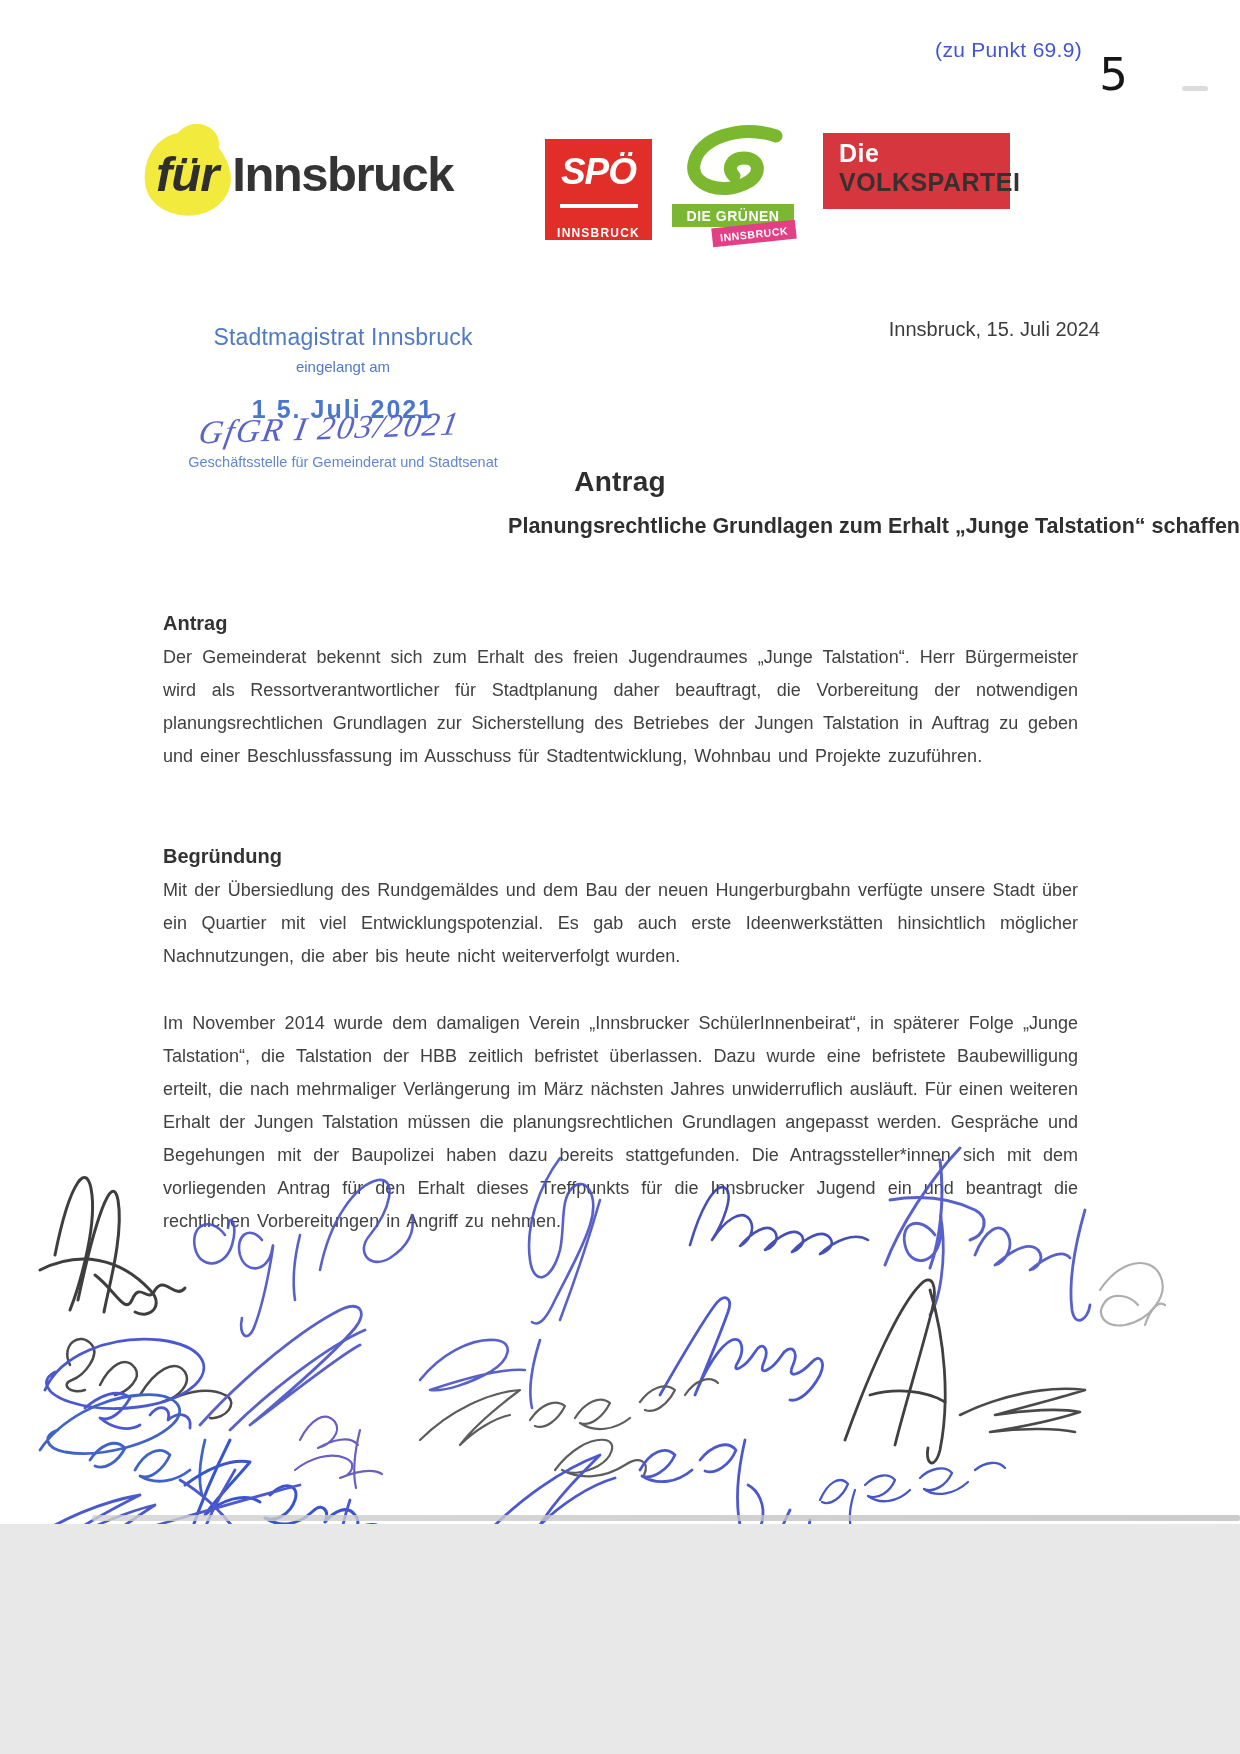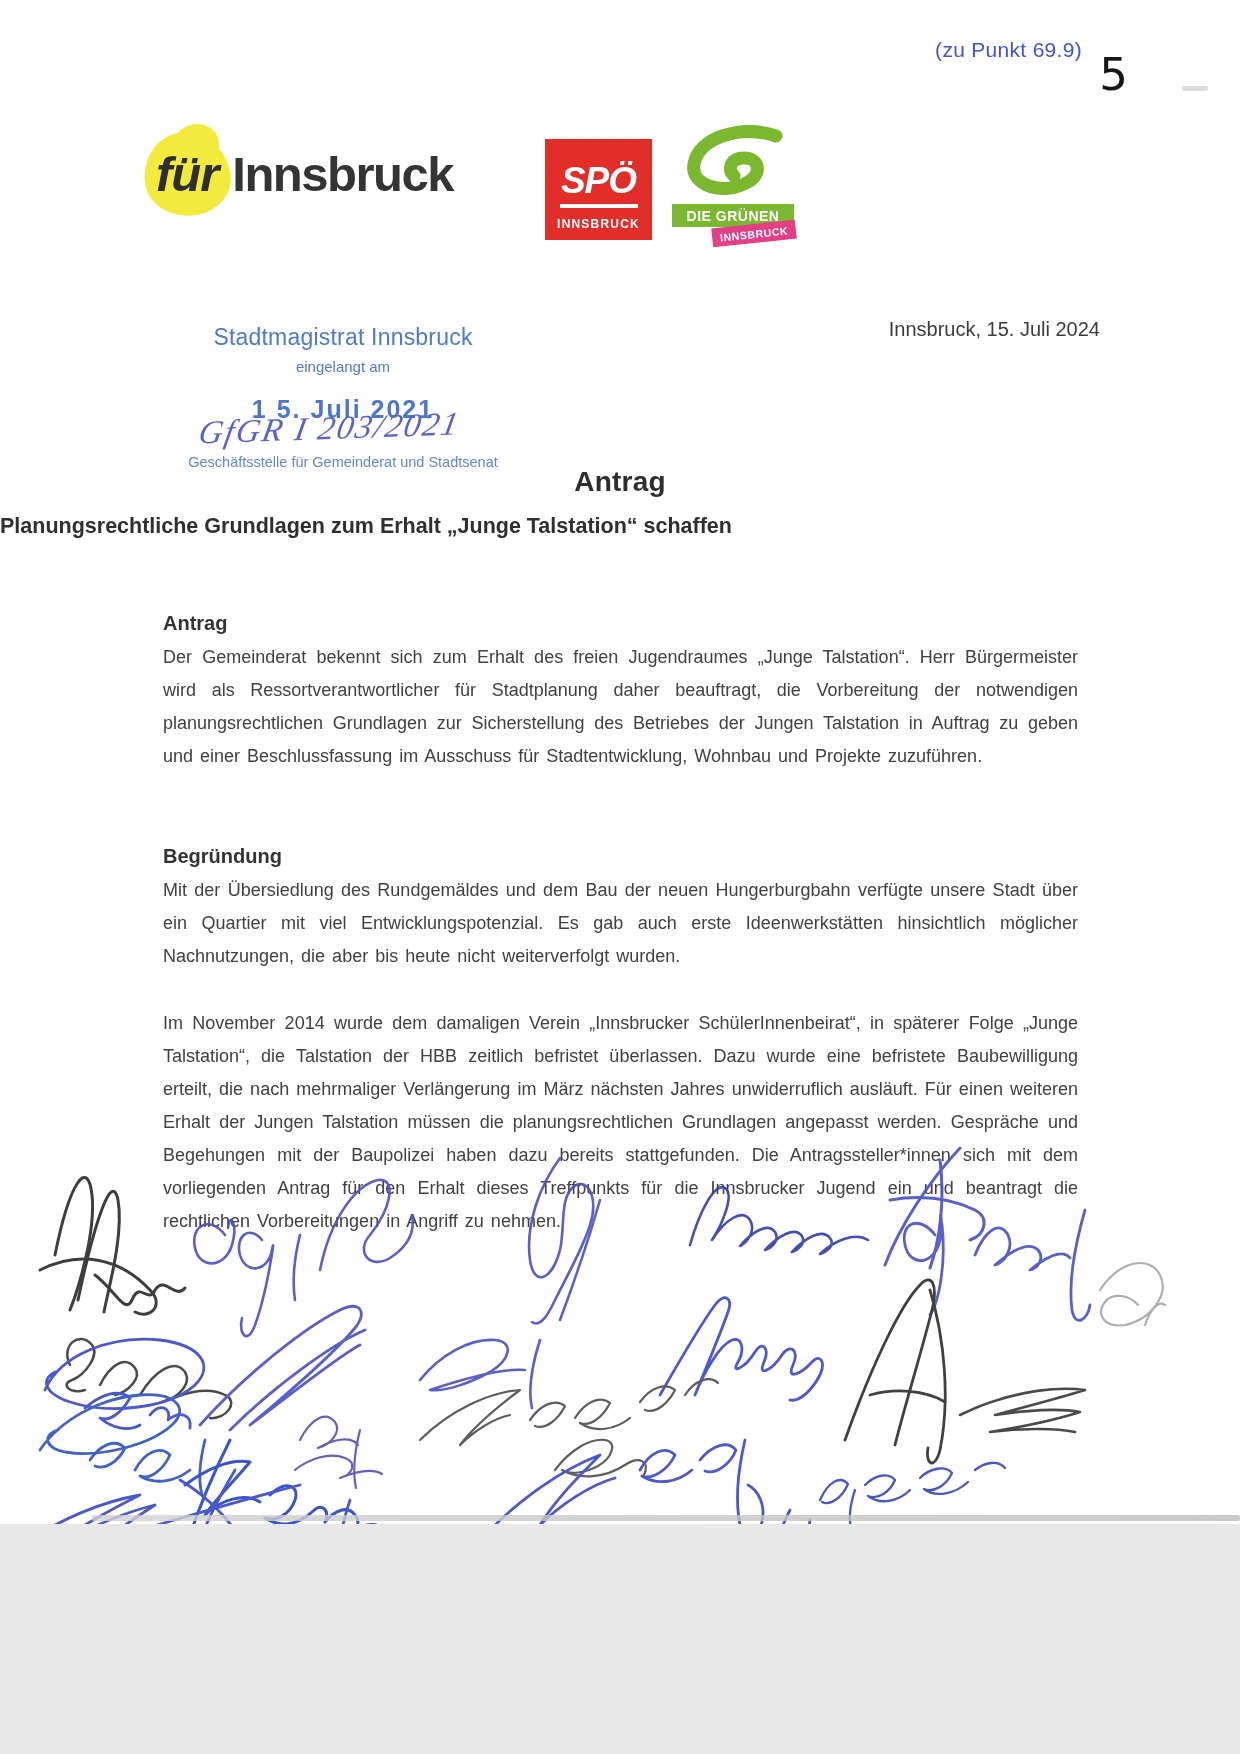--- a/index.html
+++ b/index.html
@@ -13,21 +13,21 @@
   .page-number{position:absolute;top:48px;right:112px;font-size:45px;color:#161616;font-family:"DejaVu Sans",sans-serif;}
   .scan-dash{position:absolute;top:86px;right:32px;width:26px;height:5px;background:#dcdcdc;border-radius:3px;}
   
   .logo-fi{position:absolute;left:156px;top:146px;width:350px;height:84px;}
   .fi-blob{position:absolute;left:-12px;top:-14px;width:86px;height:84px;background:#f3ea3e;
     border-radius:48% 52% 46% 54%/55% 58% 42% 45%;transform:rotate(-10deg);}
   .fi-blob::before{content:"";position:absolute;left:34px;top:-6px;width:46px;height:42px;background:#f3ea3e;border-radius:50%;}
   .fi-fuer{position:relative;font-style:italic;font-weight:700;font-size:49px;color:#2e2e2e;letter-spacing:-1px;}
   .fi-city{position:relative;font-weight:700;font-size:49px;color:#343434;letter-spacing:-1.5px;margin-left:14px;}
   .logo-spoe{position:absolute;left:545px;top:139px;width:107px;height:101px;background:#e12e29;
-    display:flex;flex-direction:column;align-items:center;justify-content:center;padding-top:14px;box-sizing:border-box;}
+    display:flex;flex-direction:column;align-items:center;justify-content:space-between;padding-top:14px;box-sizing:border-box;}
   .spoe-name{color:#fff;font-weight:900;font-style:italic;font-size:37px;letter-spacing:-1px;line-height:1;}
   .spoe-rule{width:78px;height:4px;background:#fff;margin-top:5px;}
   .spoe-sub{color:#fff;font-weight:700;font-size:12px;letter-spacing:1.2px;margin-top:9px;}
   .logo-gruene{position:absolute;left:672px;top:126px;width:126px;height:126px;}
   .gruene-g{position:absolute;left:8px;top:-2px;}
   .gruene-main{position:absolute;left:0;top:78px;width:122px;height:23px;background:#7bb732;color:#fff;
     font-weight:700;font-size:14px;display:flex;align-items:center;justify-content:center;letter-spacing:.5px;}
   .gruene-sub{position:absolute;left:40px;top:98px;width:84px;height:19px;background:#e23f85;color:#fff;
     font-weight:700;font-size:10.5px;display:flex;align-items:center;justify-content:center;letter-spacing:.6px;
     transform:rotate(-6deg);}
@@ -40,21 +40,21 @@
   .stamp-l1{font-size:23px;letter-spacing:.2px;}
   .stamp-l2{font-size:15px;margin-top:7px;}
   .stamp-date{font-size:25px;font-weight:700;letter-spacing:2px;margin-top:20px;color:#4a76cc;}
   .stamp-ref{position:absolute;left:22px;top:86px;font-size:33px;color:#5a63c8;font-style:italic;
     letter-spacing:2px;transform:skewX(-12deg) rotate(-2deg);white-space:nowrap;font-family:"Liberation Serif",serif;}
   .stamp-l5{font-size:14.5px;margin-top:30px;color:#6187cd;}
   .dateline{position:absolute;top:318px;right:140px;font-size:20px;color:#3c3c3c;}
   
   .doc-title{position:absolute;top:466px;left:0;width:1240px;text-align:center;
     font-size:28px;font-weight:700;color:#2e2e2e;letter-spacing:.2px;}
-  .doc-subtitle{position:absolute;top:514px;left:0;width:1240px;text-align:left;
+  .doc-subtitle{position:absolute;top:514px;left:0;width:1240px;text-align:right;
     font-size:21.5px;font-weight:700;color:#2f2f2f;}
   
   .content{position:absolute;left:163px;top:612px;width:915px;}
   .sec-heading{font-size:20px;font-weight:700;color:#333;margin:0 0 6px 0;}
   .content p{font-size:18px;line-height:33px;text-align:justify;text-align-last:left;
     word-spacing:2px;margin:0;color:#414141;}
   .gap-large{height:72px;}
   .gap-mid{height:34px;}
   
   .signatures{position:absolute;left:0;top:1140px;width:1240px;height:500px;}
@@ -84,20 +84,24 @@
   </div>
 
   <div class="logo-gruene">
     <svg class="gruene-g" width="108" height="80" viewBox="0 0 108 80">
       <path d="M96,12 C60,0 18,14 14,40 C10,62 44,72 68,58 C82,50 80,34 64,34 C52,34 46,44 54,52" fill="none" stroke="#7cb82f" stroke-width="13" stroke-linecap="round"></path>
     </svg>
     <span class="gruene-main">DIE GRÜNEN</span>
     <span class="gruene-sub">INNSBRUCK</span>
   </div>
 
+  <div class="logo-oevp">
+    <div class="oevp-die">Die</div>
+    <div class="oevp-name">VOLKSPARTEI</div>
+  </div>
 
   <div class="stamp">
     <div class="stamp-l1">Stadtmagistrat Innsbruck</div>
     <div class="stamp-l2">eingelangt am</div>
     <div class="stamp-date">1 5. Juli 2021</div>
     <div class="stamp-ref">GfGR I 203/2021</div>
     <div class="stamp-l5">Geschäftsstelle für Gemeinderat und Stadtsenat</div>
   </div>
 
   <div class="dateline">Innsbruck, 15. Juli 2024</div>

